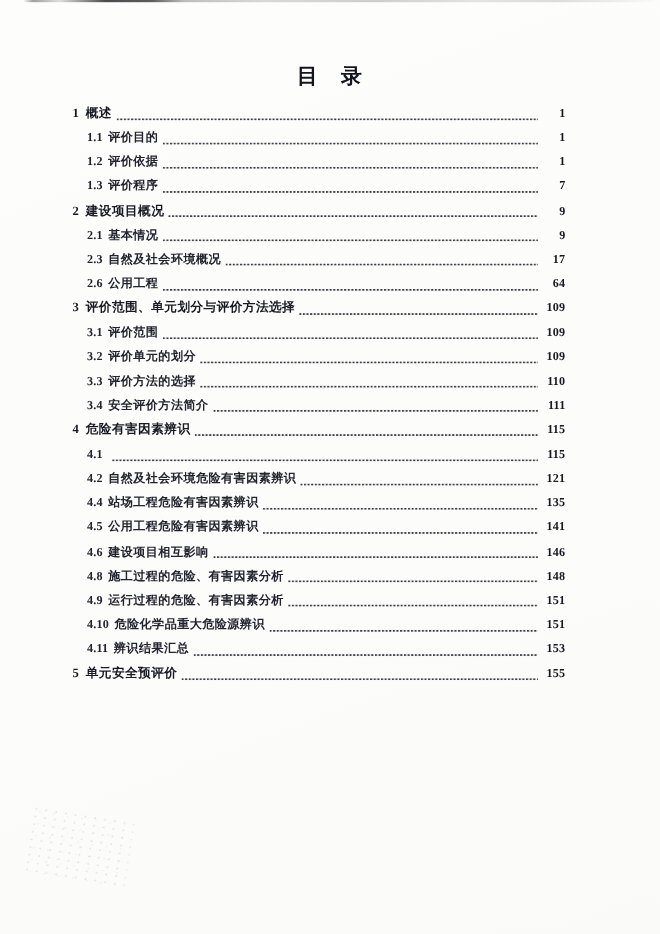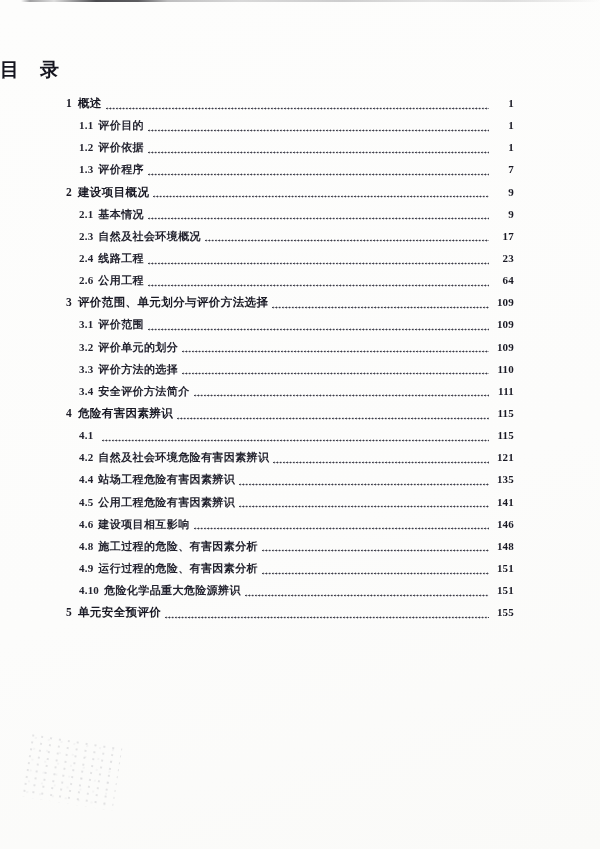--- a/index.html
+++ b/index.html
@@ -30,21 +30,21 @@
     position:absolute;left:26px;top:740px;width:92px;height:64px;
     background-image:
       radial-gradient(circle at 2px 2px, rgba(130,130,140,.22) .7px, transparent 1px),
       radial-gradient(circle at 5px 4px, rgba(150,150,160,.15) .6px, transparent .9px);
     background-size:9px 7px,13px 11px;
     transform:rotate(9deg);
     opacity:.85;
   }
   .title{
     margin:57px 0 0;
-    text-align:left;
+    text-align:center;
     font-size:19px;line-height:25px;
     font-weight:bold;color:#14141e;
     letter-spacing:1px;
   }
   .toc{margin-top:10px;}
   .toc-row{
     display:flex;align-items:baseline;
     height:22.15px;line-height:22.15px;
     padding-right:86px;
     white-space:nowrap;
@@ -120,26 +120,20 @@
   </div>
 
 
   <div class="toc-row level-2">
     <span class="num">2.3</span>
     <span class="label">自然及社会环境概况</span>
     <span class="dots"></span>
     <span class="pagenum">17</span>
   </div>
 
-  <div class="toc-row level-2">
-    <span class="num">2.4</span>
-    <span class="label">线路工程</span>
-    <span class="dots"></span>
-    <span class="pagenum">23</span>
-  </div>
 
 
   <div class="toc-row level-2">
     <span class="num">2.6</span>
     <span class="label">公用工程</span>
     <span class="dots"></span>
     <span class="pagenum">64</span>
   </div>
 
   <div class="toc-row level-1">
@@ -234,20 +228,26 @@
     <span class="pagenum">151</span>
   </div>
 
   <div class="toc-row level-2">
     <span class="num">4.10</span>
     <span class="label">危险化学品重大危险源辨识</span>
     <span class="dots"></span>
     <span class="pagenum">151</span>
   </div>
 
+  <div class="toc-row level-2">
+    <span class="num">4.11</span>
+    <span class="label">辨识结果汇总</span>
+    <span class="dots"></span>
+    <span class="pagenum">153</span>
+  </div>
 
   <div class="toc-row level-1">
     <span class="num">5</span>
     <span class="label">单元安全预评价</span>
     <span class="dots"></span>
     <span class="pagenum">155</span>
   </div>
 </div>
 </div>
 

